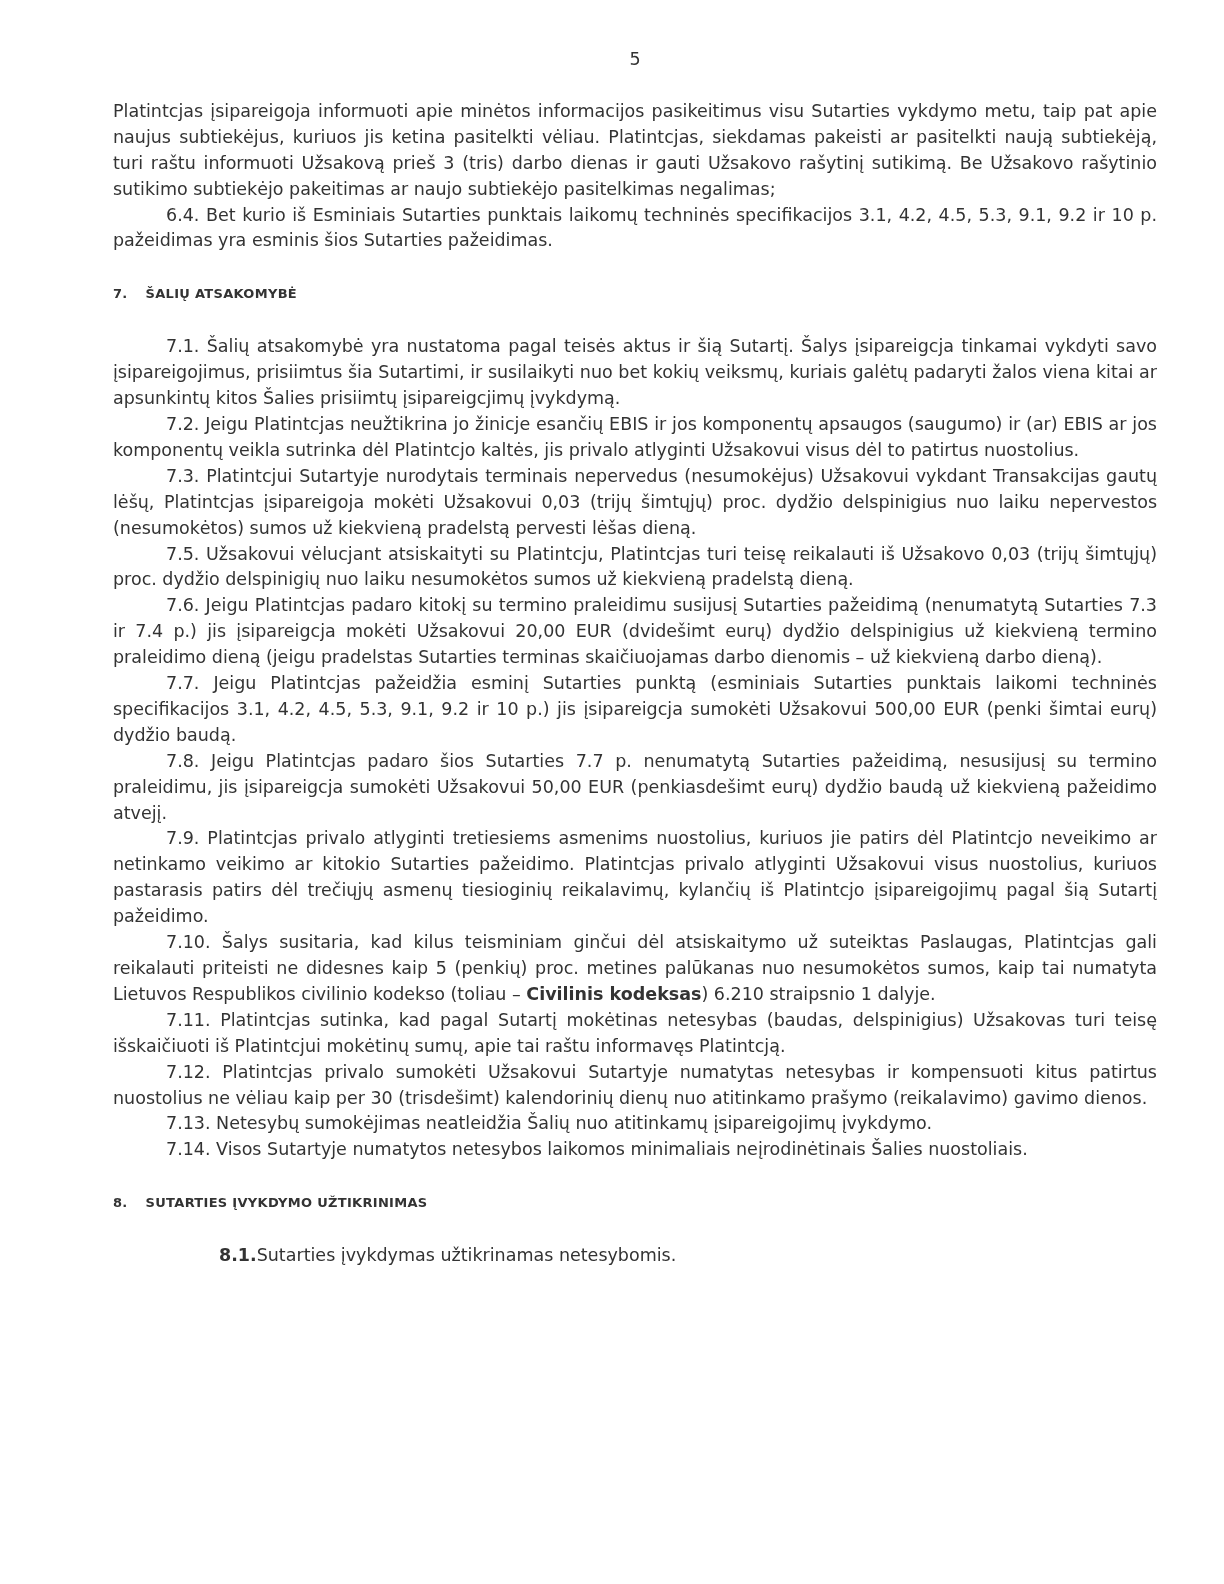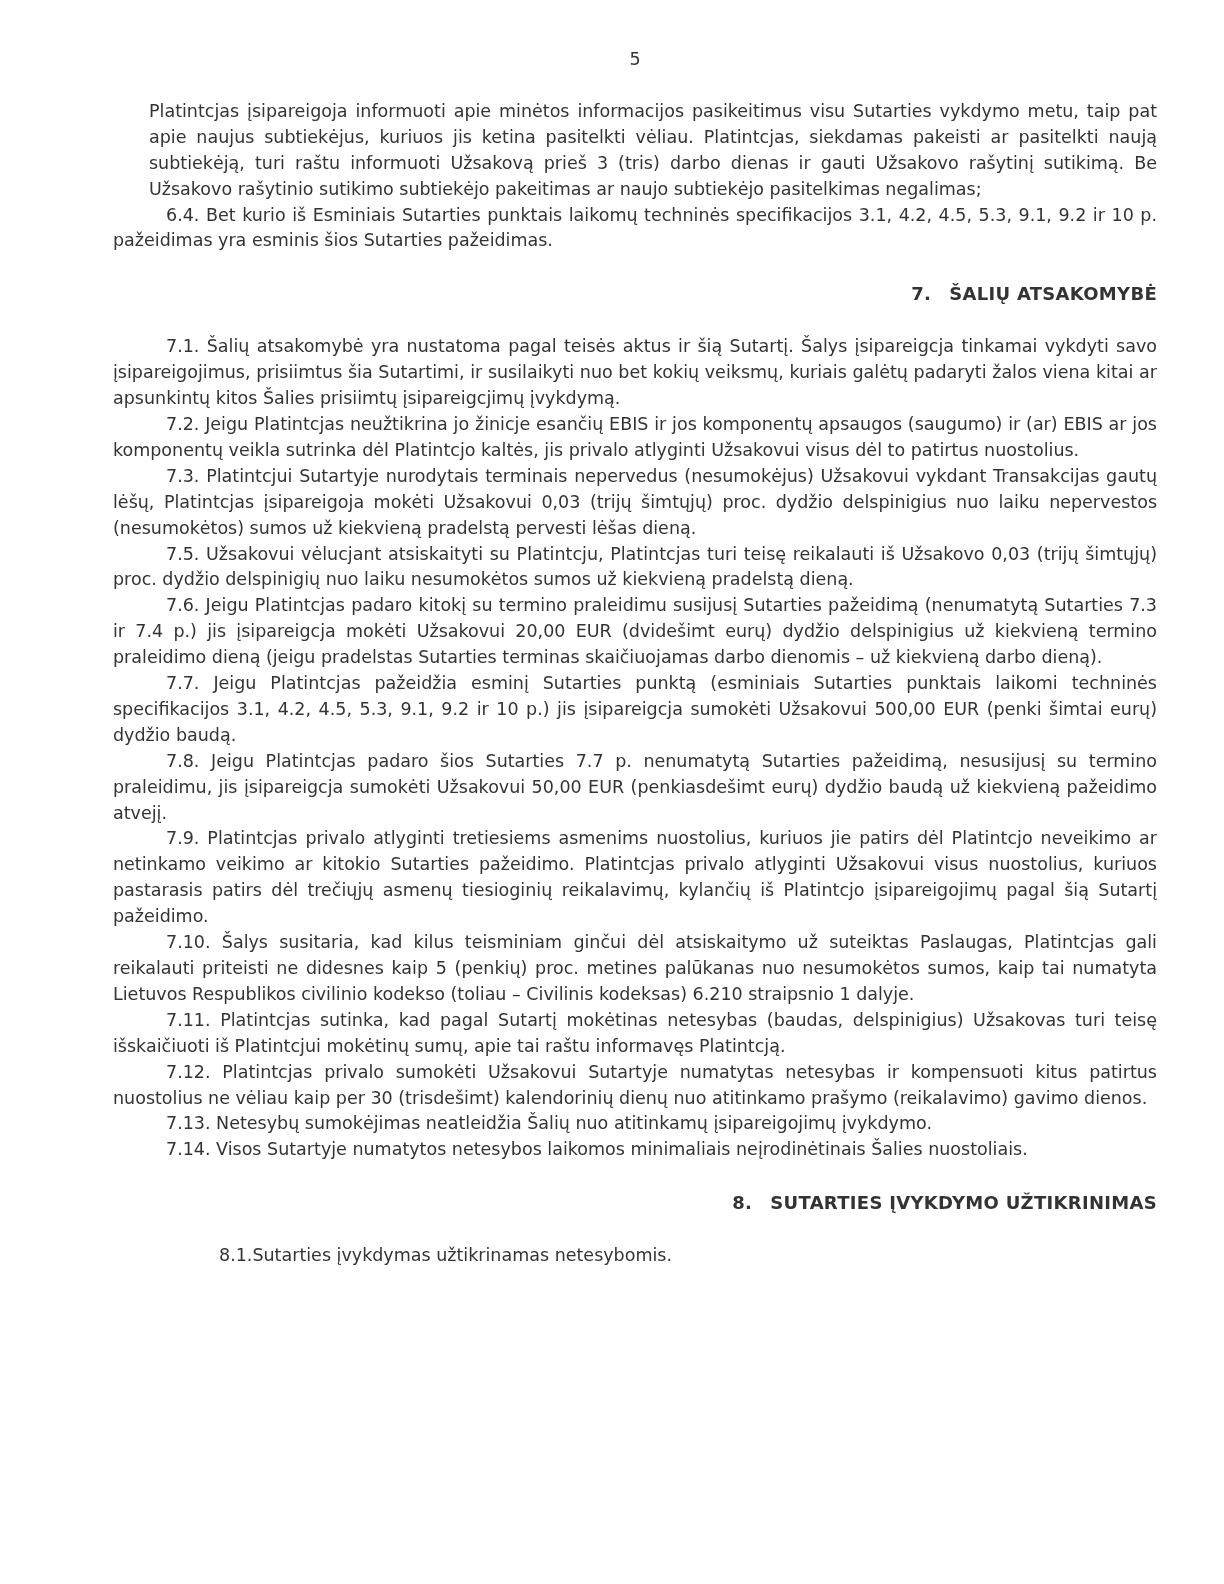--- a/index.html
+++ b/index.html
@@ -18,34 +18,35 @@
     overflow: hidden;
   }
   .page-number {
     text-align: center;
     margin-bottom: 26px;
   }
   p.para {
     text-align: justify;
     text-indent: 53px;
   }
-  p.no-indent { text-indent: 0; margin-left: 36px; }
+  p.no-indent { text-indent: 0; }
   h2.heading {
-    font-size: 18px;
+    font-size: 13px;
     font-weight: bold;
-    text-align: right;
+    text-align: left;
     letter-spacing: 0.3px;
     margin: 27px 0 27px 0;
   }
   h2.heading .heading-title { margin-left: 18px; }
   .item-num {
     display: inline-block;
     min-width: 64px;
+    font-weight: bold;
   }
-  p.para strong { font-weight: normal; }
+  p.para strong { font-weight: bold; }
   .pre-81 { margin-top: 14px; }
 </style>
 </head>
 <body>
 
 <div class="page">
 
   <div class="page-number">5</div>
 
   <p class="para no-indent">Platintcjas įsipareigoja informuoti apie minėtos informacijos pasikeitimus visu Sutarties vykdymo metu, taip pat apie naujus subtiekėjus, kuriuos jis ketina pasitelkti vėliau. Platintcjas, siekdamas pakeisti ar pasitelkti naują subtiekėją, turi raštu informuoti Užsakovą prieš 3 (tris) darbo dienas ir gauti Užsakovo rašytinį sutikimą. Be Užsakovo rašytinio sutikimo subtiekėjo pakeitimas ar naujo subtiekėjo pasitelkimas negalimas;</p>

